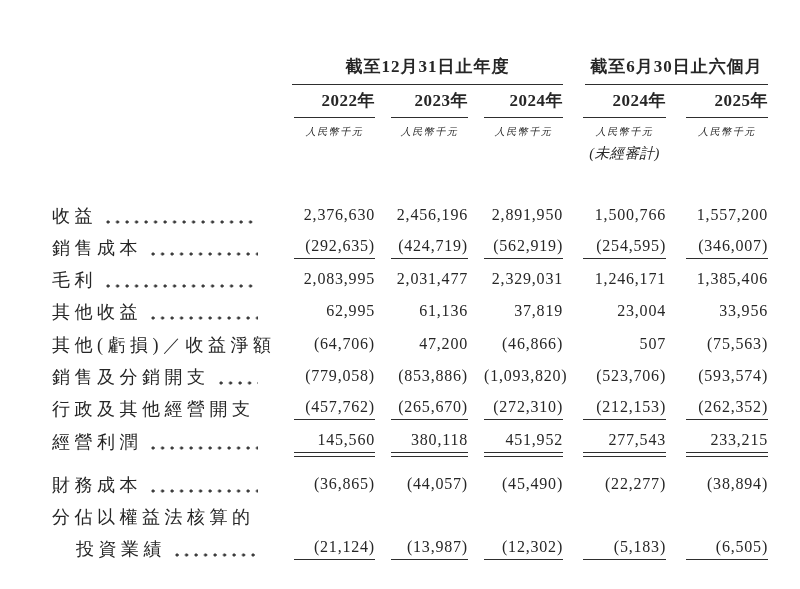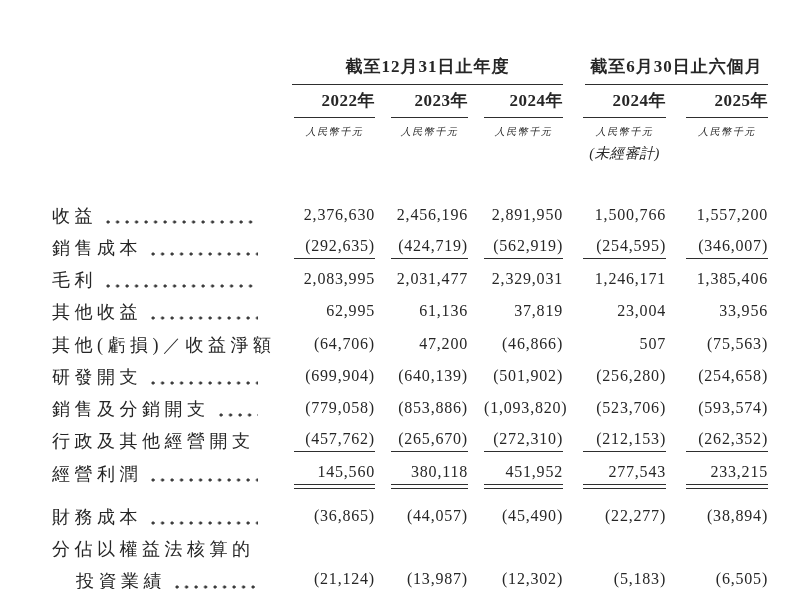--- a/index.html
+++ b/index.html
@@ -258,43 +258,20 @@
           <div class="val">(46,866)</div>
         </td>
     <td class="n n4">
           <div class="val">507</div>
         </td>
     <td class="n n5">
           <div class="val">(75,563)</div>
         </td>
   </tr>
 
-  <tr class="r">
-    <td>
-          <div class="lbl">
-            <span class="ltx">研發開支</span>
-            <span class="leader"></span>
-          </div>
-        </td>
-    <td class="n">
-          <div class="val">(699,904)</div>
-        </td>
-    <td class="n">
-          <div class="val">(640,139)</div>
-        </td>
-    <td class="n">
-          <div class="val">(501,902)</div>
-        </td>
-    <td class="n n4">
-          <div class="val">(256,280)</div>
-        </td>
-    <td class="n n5">
-          <div class="val">(254,658)</div>
-        </td>
-  </tr>
 
   <tr class="r">
     <td>
           <div class="lbl">
             <span class="ltx">銷售及分銷開支</span>
             <span class="leader"></span>
           </div>
         </td>
     <td class="n">
           <div class="val">(779,058)</div>

